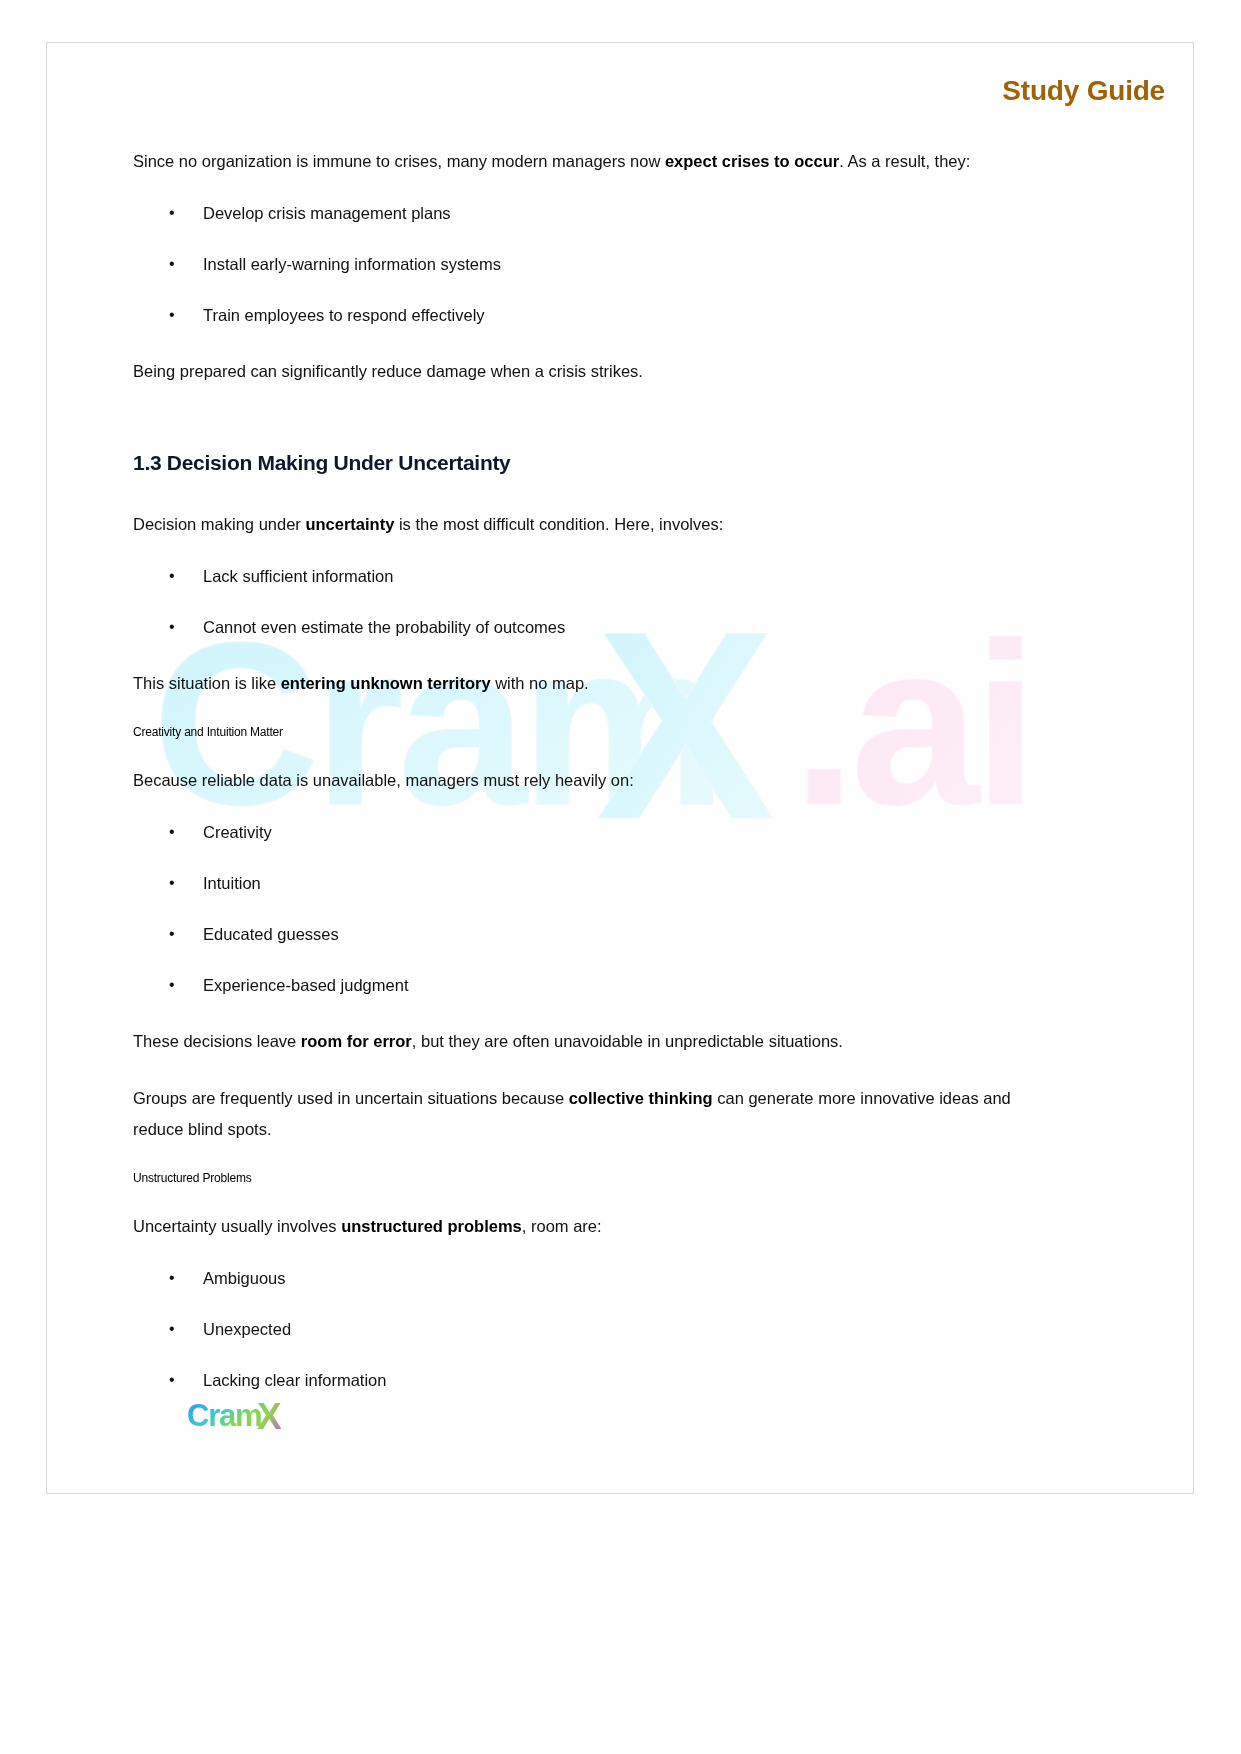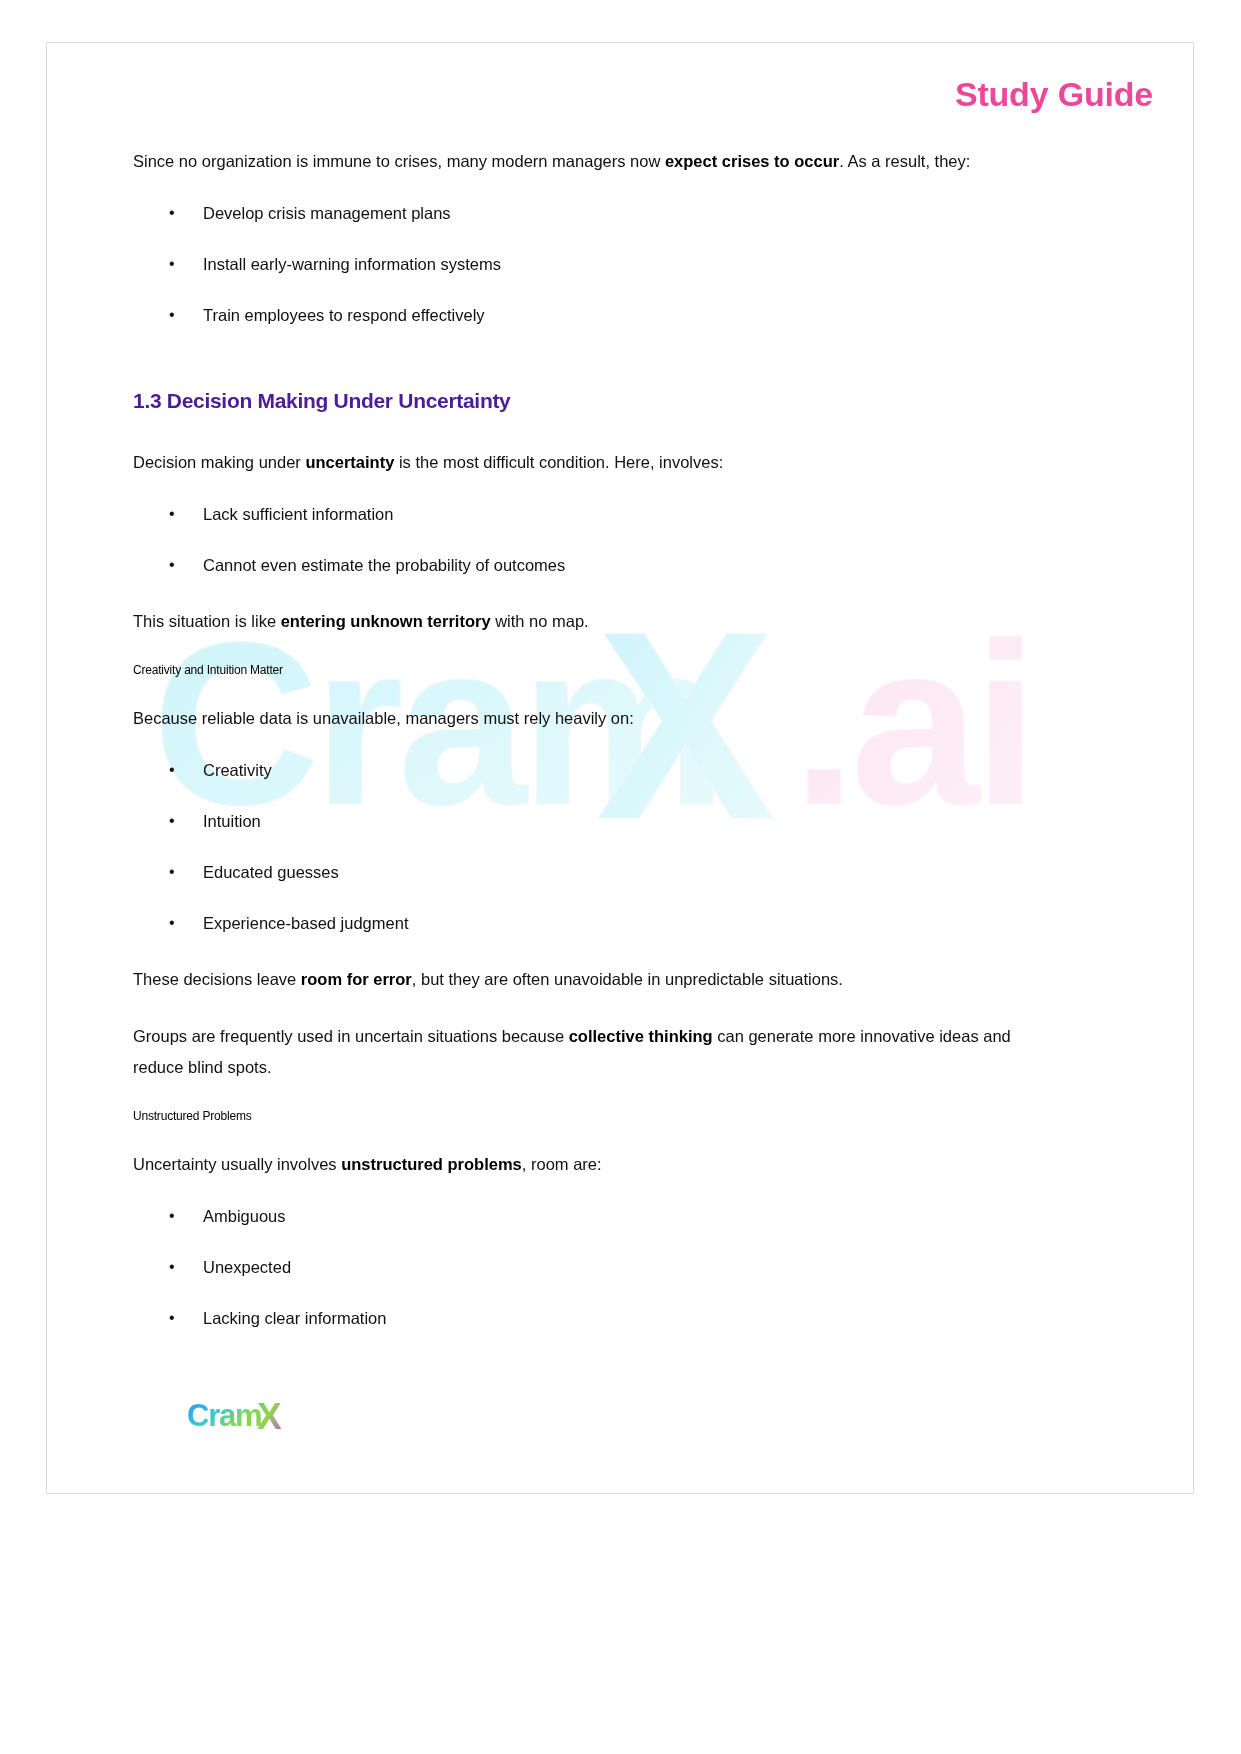--- a/index.html
+++ b/index.html
@@ -40,25 +40,25 @@
 
   
   .content {
     position: relative;
     z-index: 2;
     padding: 0;
   }
 
   .doc-header {
     position: absolute;
-    right: 40px;
+    right: 28px;
     top: 32px;
-    font-size: 34px;
+    font-size: 28px;
     font-weight: bold;
-    color: #ec4899;
+    color: #a16207;
     letter-spacing: -0.2px;
     white-space: nowrap;
   }
 
   .body-wrap {
     position: absolute;
     left: 86px;
     top: 92px;
     width: 920px;
   }
@@ -69,21 +69,21 @@
     line-height: 31px;
     color: #111111;
     max-width: 880px;
   }
   p.para b { font-weight: bold; color:#000; }
 
   h2.section-heading {
     margin: 64px 0 34px 0;
     font-size: 21px;
     font-weight: bold;
-    color: #4c1d95;
+    color: #0f172a;
     letter-spacing: -0.3px;
   }
 
   h3.sub-heading {
     margin: 0 0 26px 0;
     font-size: 12px;
     font-weight: normal;
     color: #000000;
     letter-spacing: -0.2px;
   }
@@ -153,20 +153,23 @@
       <p class="para">
         <span>Since no organization is immune to crises, many modern managers now </span><b>expect crises to occur</b><span>. As a result, they:</span>
       </p>
 
       <ul class="bullets">
         <li><span class="bl-dot">•</span><span>Develop crisis management plans</span></li>
         <li><span class="bl-dot">•</span><span>Install early-warning information systems</span></li>
         <li><span class="bl-dot">•</span><span>Train employees to respond effectively</span></li>
       </ul>
 
+      <p class="para">
+        <span>Being prepared can significantly reduce damage when a crisis strikes.</span>
+      </p>
 
       <h2 class="section-heading">1.3 Decision Making Under Uncertainty</h2>
 
       <p class="para">
         <span>Decision making under </span><b>uncertainty</b><span> is the most difficult condition. Here, involves:</span>
       </p>
 
       <ul class="bullets">
         <li><span class="bl-dot">•</span><span>Lack sufficient information</span></li>
         <li><span class="bl-dot">•</span><span>Cannot even estimate the probability of outcomes</span></li>

